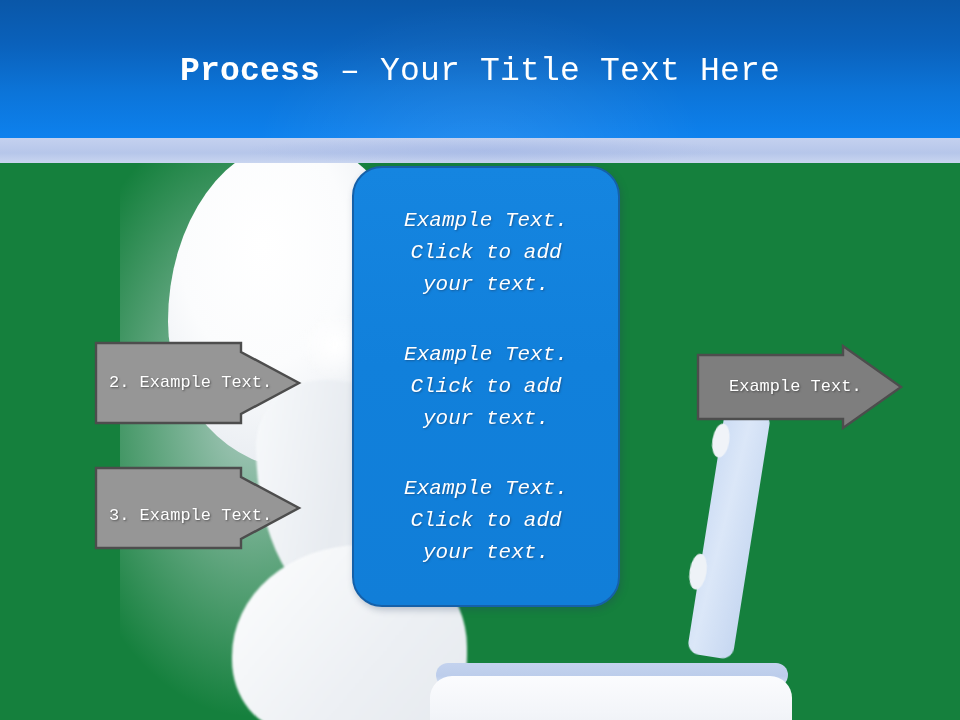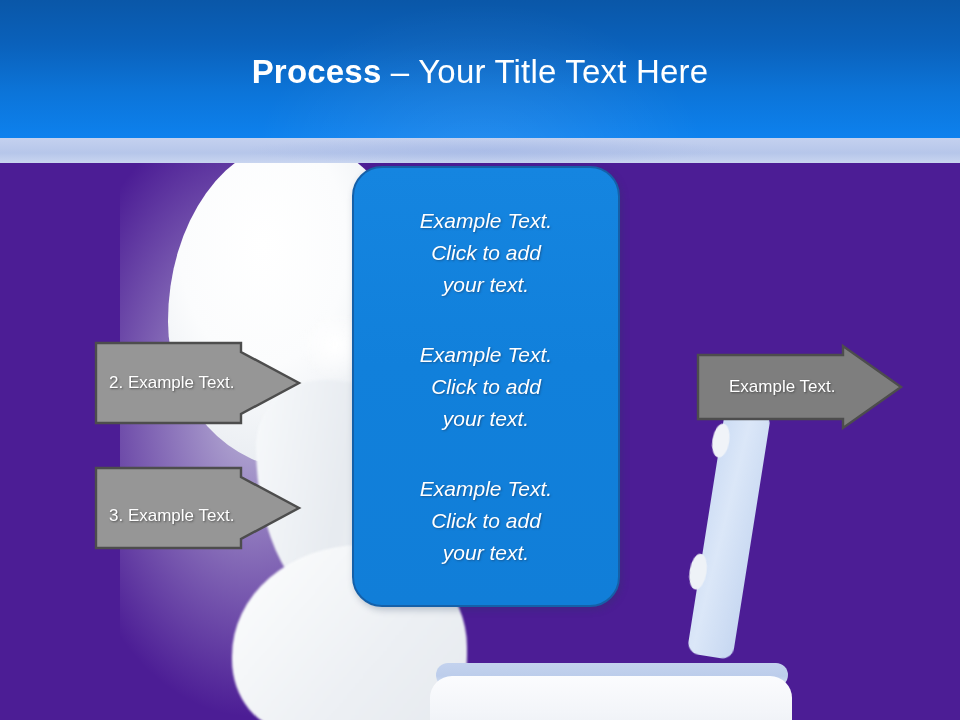--- a/index.html
+++ b/index.html
@@ -5,22 +5,22 @@
   html, body {
     margin: 0;
     padding: 0;
     background: #ffffff;
   }
   #slide {
     position: relative;
     width: 960px;
     height: 720px;
     overflow: hidden;
-    background: #4c1d95;
-    font-family: Liberation Sans, sans-serif;
+    background: #15803d;
+    font-family: Liberation Mono, monospace;
   }
 
   
   .bg-art { position: absolute; inset: 0; overflow: hidden; }
 
   .figure-head {
     position: absolute;
     left: 168px; top: 140px;
     width: 250px; height: 330px;
     background: radial-gradient(ellipse at 38% 32%,

